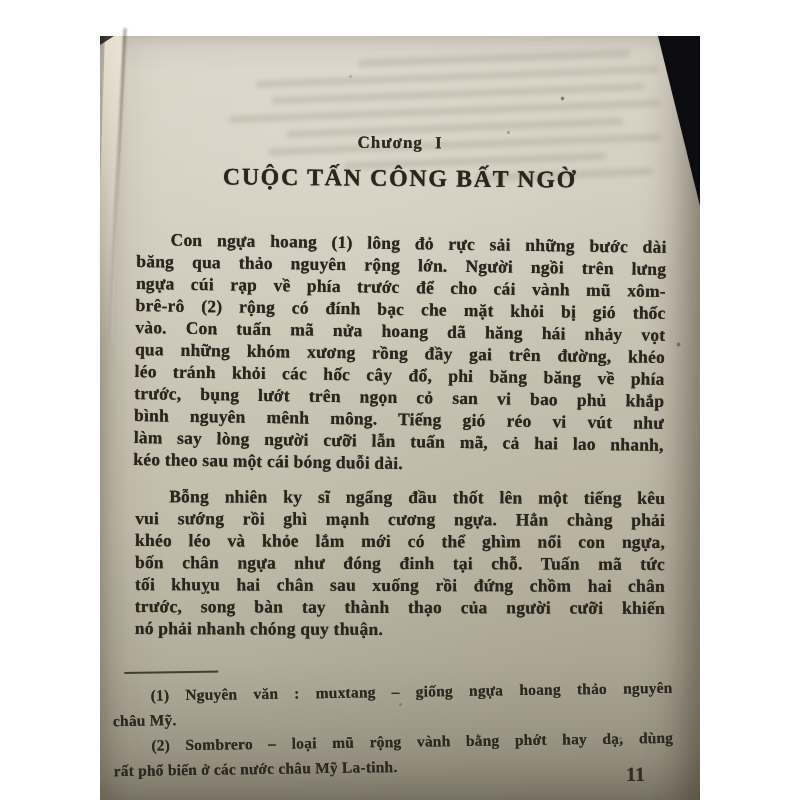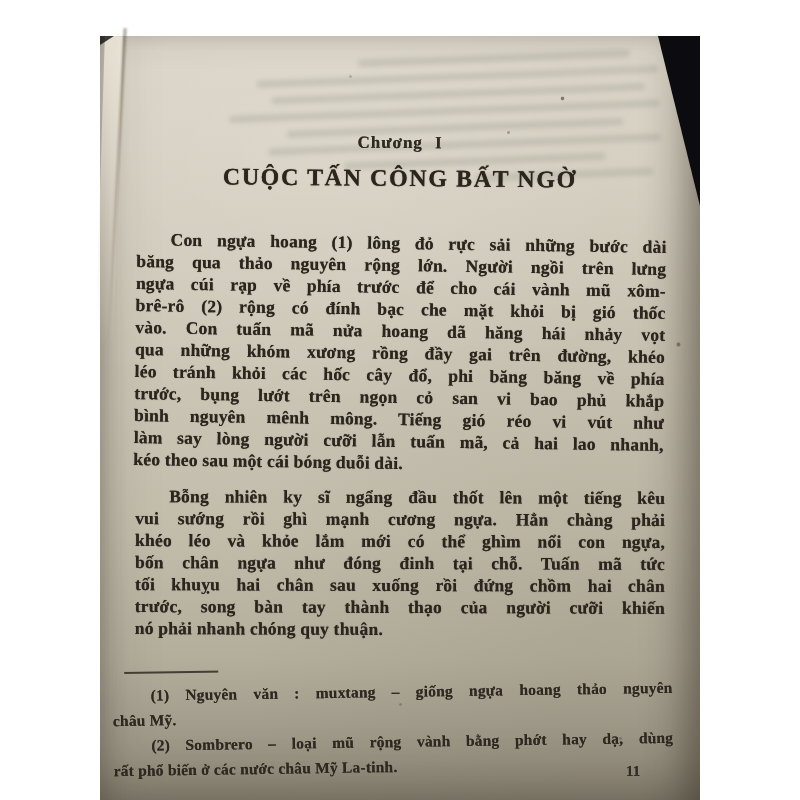--- a/index.html
+++ b/index.html
@@ -60,21 +60,21 @@
     text-shadow:0 0 .7px rgba(42,37,29,.85);}
   .ln.end{text-align-last:left;}
   .ln.first{padding-left:34px;}
   .fnblock{position:absolute;left:13px;top:632px;width:560px;transform:rotate(-.85deg);}
   .rule{width:94px;border-top:2.5px solid #433d32;margin:0 0 9px 12px;filter:blur(.3px);}
   .fn-ln{height:25px;line-height:25px;font-size:15.5px;font-weight:bold;color:#2d2820;
     letter-spacing:.2px;text-align:justify;text-align-last:justify;white-space:nowrap;
     text-shadow:0 0 .6px rgba(45,40,32,.8);}
   .fn-ln.end{text-align-last:left;}
   .fn-ln.first{padding-left:38px;}
-  .pagenum{position:absolute;left:526px;top:727px;font-size:15px;font-weight:bold;color:#322c22;
+  .pagenum{position:absolute;left:526px;top:727px;font-size:20px;font-weight:bold;color:#322c22;
     transform:rotate(-.5deg);text-shadow:0 0 .6px rgba(50,44,34,.8);}
 </style>
 </head>
 <body>
 
 <div class="canvas">
   <div class="photo">
     <div class="page">
       <div class="edge-light"></div>
       <div class="crease"></div>

